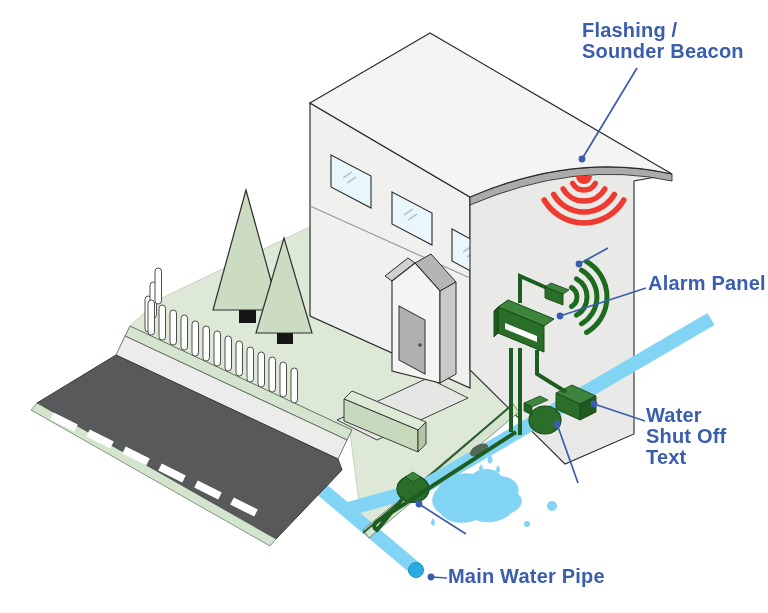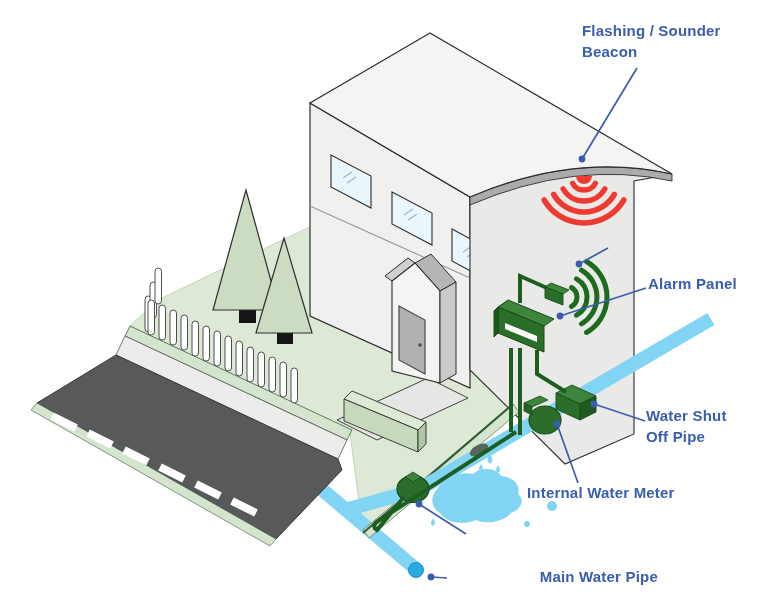--- a/index.html
+++ b/index.html
@@ -1,19 +1,19 @@
 <!DOCTYPE html>
 <html><head>
 <meta charset="utf-8">
 <style>
   html,body{margin:0;padding:0;background:#ffffff;}
   #stage{position:relative;width:768px;height:613px;overflow:hidden;background:#ffffff;
          font-family:"Liberation Sans", sans-serif;}
   #scene{position:absolute;left:0;top:0;}
-  .lbl{position:absolute;color:#3a5dae;font-weight:700;font-size:15px;line-height:21px;
+  .lbl{position:absolute;color:#3a5dae;font-weight:700;font-size:20px;line-height:21px;
        letter-spacing:.2px;pointer-events:none;}
 </style>
 </head>
 <body>
 
 <div id="stage">
 
 <svg id="scene" width="768" height="613" viewBox="0 0 768 613">
 
   <polygon points="158,300 380,193 620,318 620,428 516,406 363,533 350,432 130,326" fill="#dde9d6" stroke="#c2d4ba" stroke-width="1"></polygon>
@@ -211,20 +211,19 @@
           <circle cx="431" cy="577" r="3.4" stroke="none"></circle>
         </g>
   </g>
 </svg>
 
 <div class="lbl" style="left:582px;top:20px;width:165px;">Flashing / Sounder Beacon</div>
 
 
 <div class="lbl" style="left:648px;top:273px;width:120px;">Alarm Panel</div>
 
-<div class="lbl" style="left:646px;top:405px;width:106px;">Water Shut Off Pipe</div>
-
-<div class="lbl" style="left:527px;top:482px;width:230px;">Internal Water Meter</div>
-
-
-<div class="lbl" style="left:448px;top:566px;width:210px;text-align:right;">Main Water Pipe</div>
+<div class="lbl" style="left:646px;top:405px;width:106px;">Water Shut Off Text</div>
+
+
+
+<div class="lbl" style="left:448px;top:566px;width:210px;">Main Water Pipe</div>
 
 </div>
 
 </body></html>

